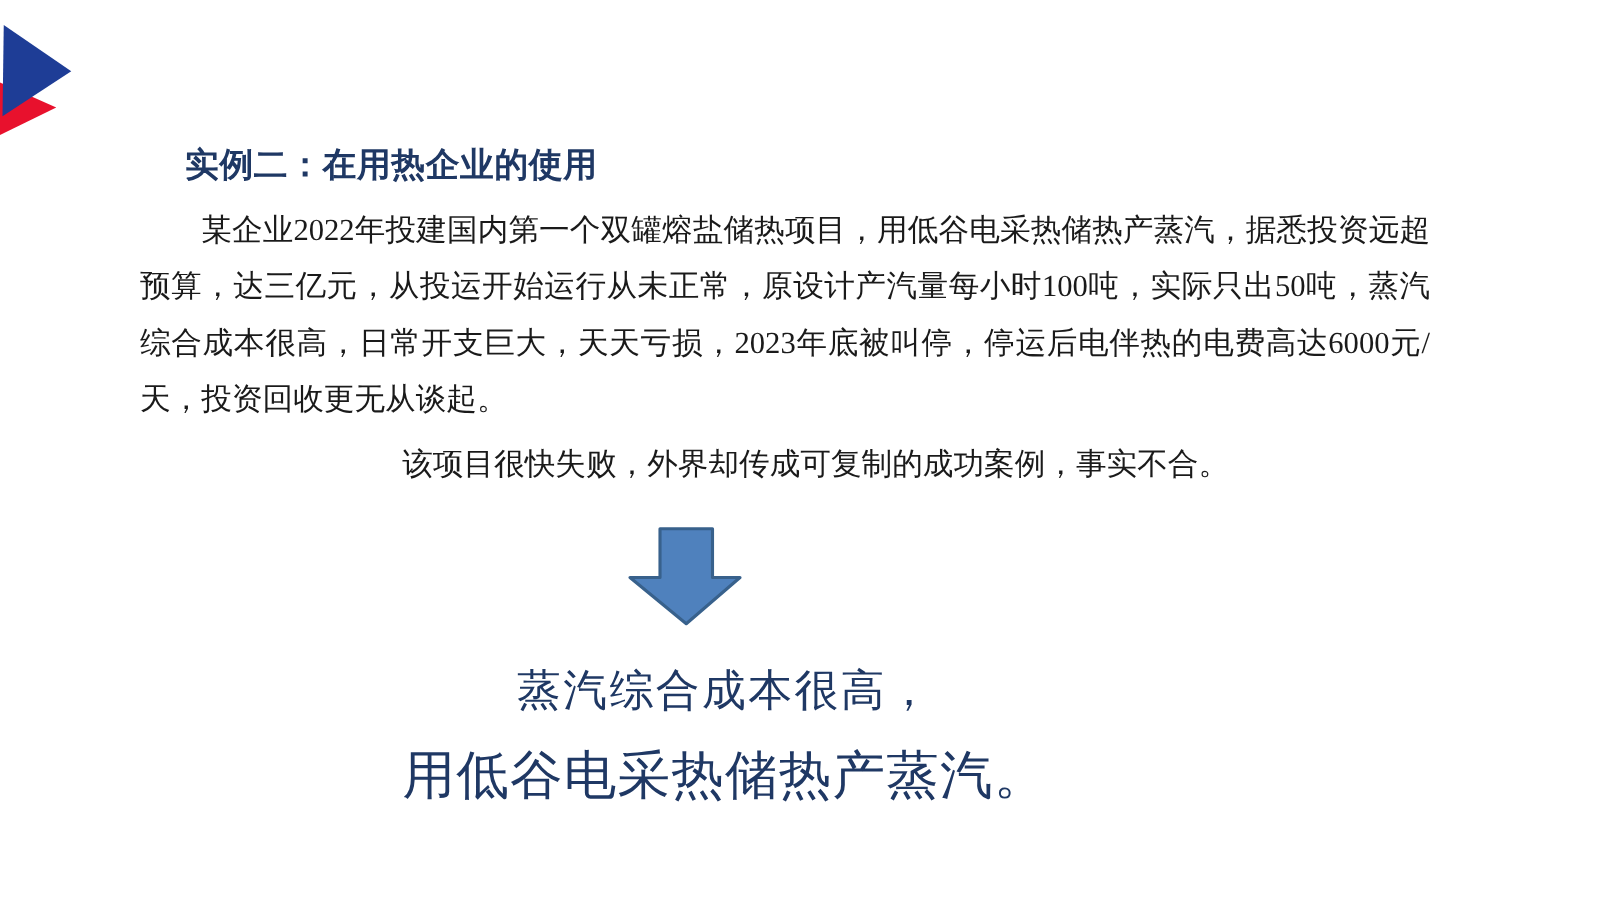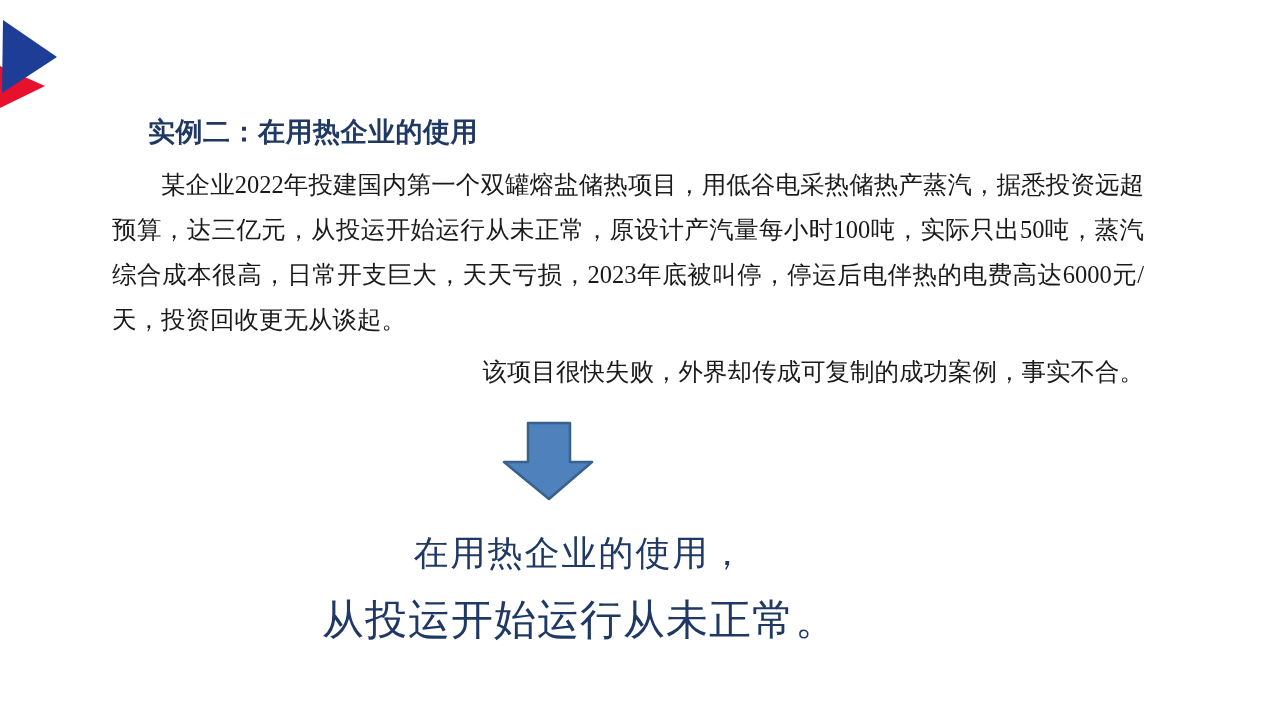--- a/index.html
+++ b/index.html
@@ -43,21 +43,21 @@
     line-height: 45px;
     color: var(--body-color, #1a1a1a);
   }
   .body-text p {
     margin: 0;
     text-indent: 2em;
     text-align: justify;
   }
   .body-text p + p {
     margin-top: 7px;
-    text-align: right;
+    text-align: center;
   }
   .down-arrow {
     position: absolute;
     left: 502px;
     top: 421px;
     width: 92px;
     height: 80px;
   }
   .down-arrow polygon {
     fill: var(--arrow-fill, #4F81BD);
@@ -104,17 +104,17 @@
   <div class="body-text">
     <p>某企业2022年投建国内第一个双罐熔盐储热项目，用低谷电采热储热产蒸汽，据悉投资远超预算，达三亿元，从投运开始运行从未正常，原设计产汽量每小时100吨，实际只出50吨，蒸汽综合成本很高，日常开支巨大，天天亏损，2023年底被叫停，停运后电伴热的电费高达6000元/天，投资回收更无从谈起。</p>
     <p>该项目很快失败，外界却传成可复制的成功案例，事实不合。</p>
   </div>
 
   <svg class="down-arrow" viewBox="0 0 92 80" aria-hidden="true">
     <polygon points="26,2 68,2 68,41 90,41 47,78 2,41 26,41"></polygon>
   </svg>
 
   <div class="conclusion">
-    <div class="conclusion-line-1">在用热企业的使用，</div>
-    <div class="conclusion-line-2">从投运开始运行从未正常。</div>
+    <div class="conclusion-line-1">蒸汽综合成本很高，</div>
+    <div class="conclusion-line-2">用低谷电采热储热产蒸汽。</div>
   </div>
 
 </div>
 
 </body></html>

